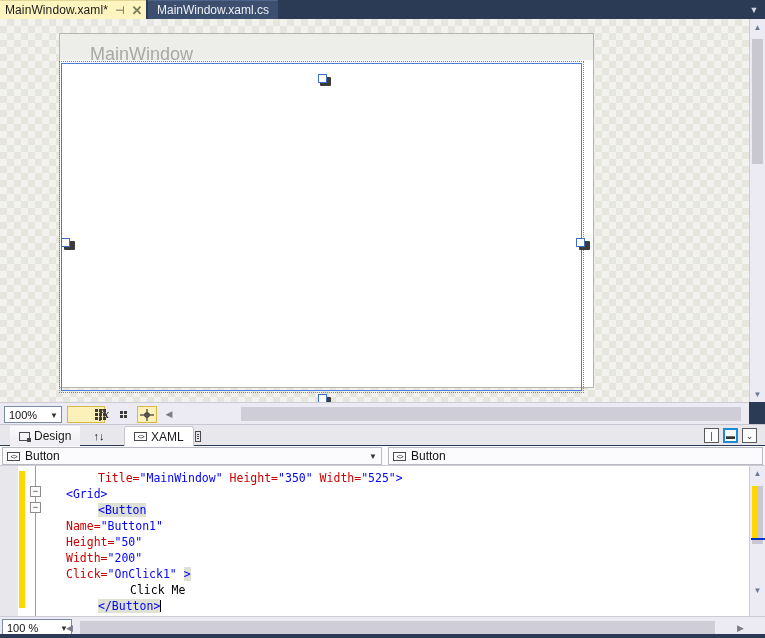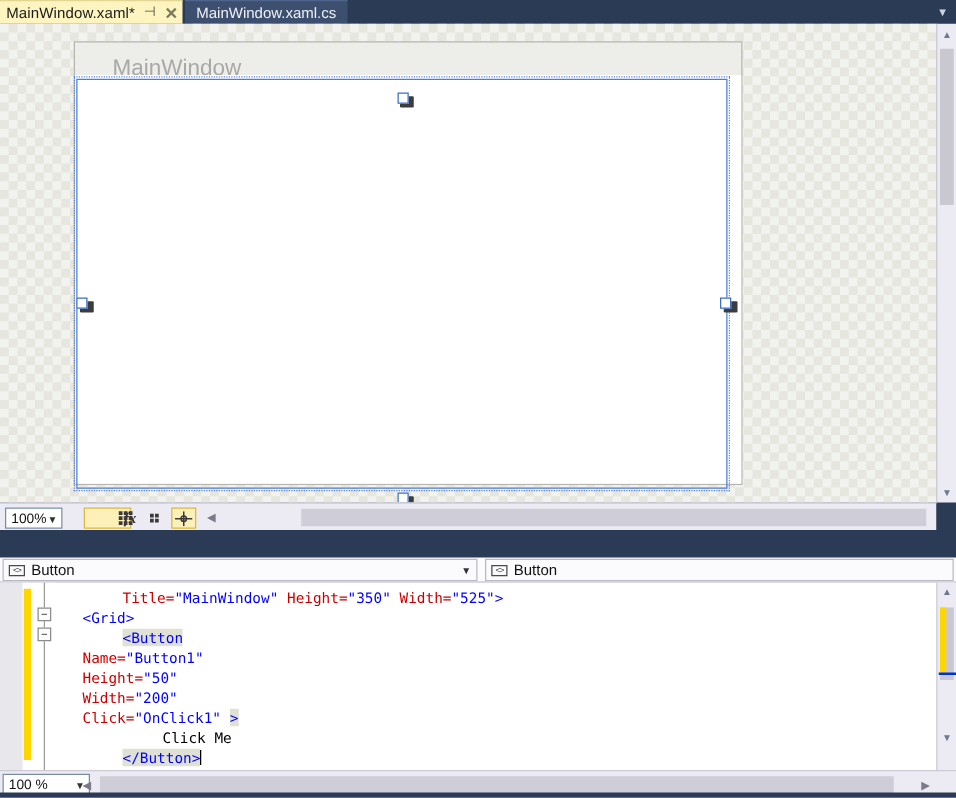--- a/index.html
+++ b/index.html
@@ -96,21 +96,21 @@
     display:inline-block;width:1px;height:12px;background:#3a7bd5;
     position:relative;top:1px;margin:0 -1px;
   }
 
   
   .zoomrow{
     position:absolute;left:0;top:402px;width:749px;height:22px;
     background:#eceaf2;border-top:1px solid #cdcbd6;box-sizing:border-box;
   }
   .zoom-combo{
-    position:absolute;left:4px;top:3px;width:46px;height:17px;
+    position:absolute;left:4px;top:3px;width:58px;height:17px;
     background:#ffffff;border:1px solid #7b8aa5;box-sizing:border-box;
     display:flex;align-items:center;
   }
   .zoom-combo .zv{padding-left:4px;font-size:11px;color:#111;}
   .zoom-combo .zarrow{
     position:absolute;right:3px;top:5px;font-size:8px;color:#333;line-height:1;
   }
   .tb-btn{
     position:absolute;top:3px;width:20px;height:17px;
     display:flex;align-items:center;justify-content:center;box-sizing:border-box;
@@ -332,20 +332,43 @@
         <line x1="0" y1="6" x2="14" y2="6" stroke="#3a3a3a" stroke-width="1.2"></line>
         <line x1="7" y1="0" x2="7" y2="12" stroke="#3a3a3a" stroke-width="1.2"></line>
         <circle cx="7" cy="6" r="2.2" fill="none" stroke="#3a3a3a" stroke-width="1.2"></circle>
       </svg>
     </div>
     <div class="hscroll-left">◀</div>
     <div class="hscroll-track"></div>
     <div class="hscroll-thumb"></div>
   </div>
 
+  <div class="viewtabs">
+    <div class="vt vt-design">
+      <span class="mini-ico dot"></span>
+      <span>Design</span>
+    </div>
+    <div class="vt vt-swap">↑↓</div>
+    <div class="vt vt-xaml">
+      <span class="code-ico">&lt;&gt;</span>
+      <span>XAML</span>
+    </div>
+    <div class="vt vt-props">
+      <span class="prop-ico">
+          <i></i>
+          <i></i>
+          <i></i>
+        </span>
+    </div>
+    <div class="split-btns">
+      <div class="sp">|</div>
+      <div class="sp sp-active">▬</div>
+      <div class="sp">⌄</div>
+    </div>
+  </div>
 
   <div class="navbar">
     <div class="nav-combo nav-left">
       <span class="code-ico">&lt;&gt;</span>
       <span>Button</span>
       <span class="nav-arrow">▼</span>
     </div>
     <div class="nav-combo nav-right">
       <span class="code-ico">&lt;&gt;</span>
       <span>Button</span>

